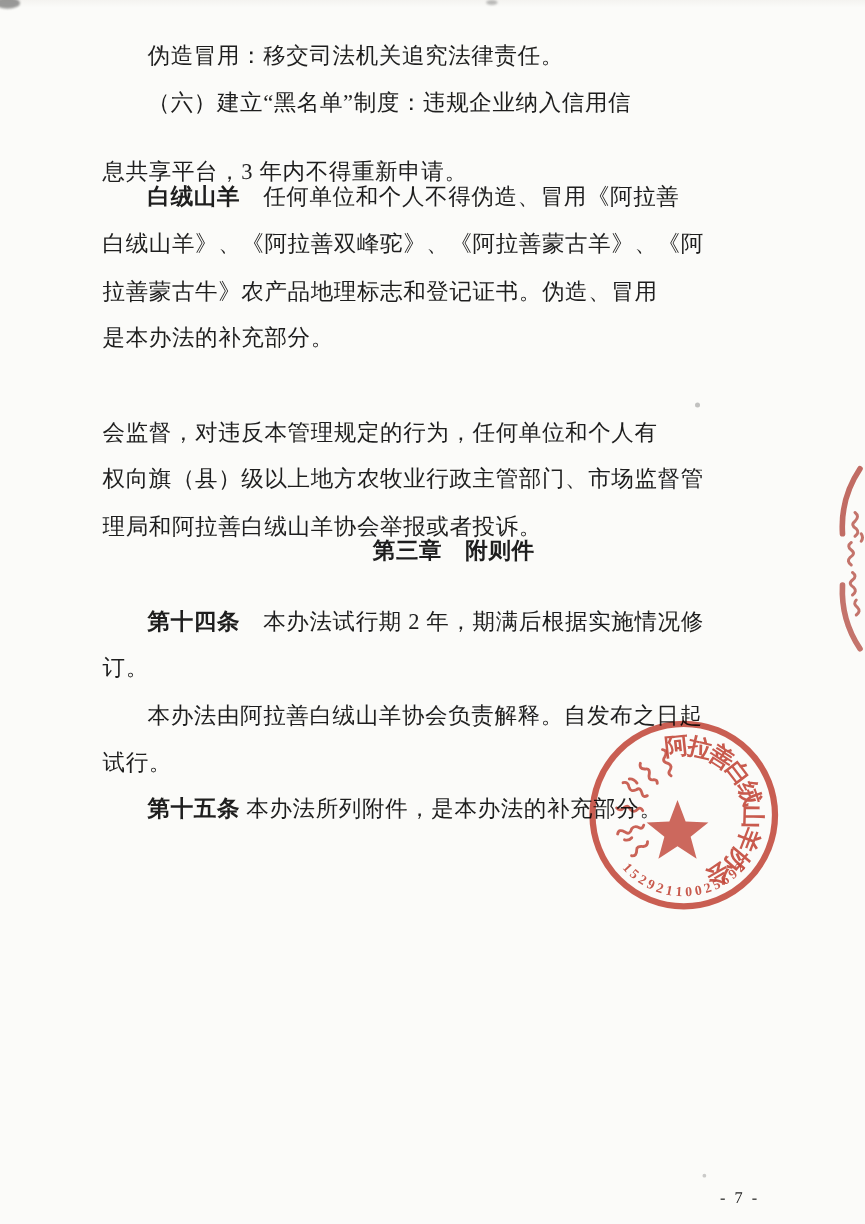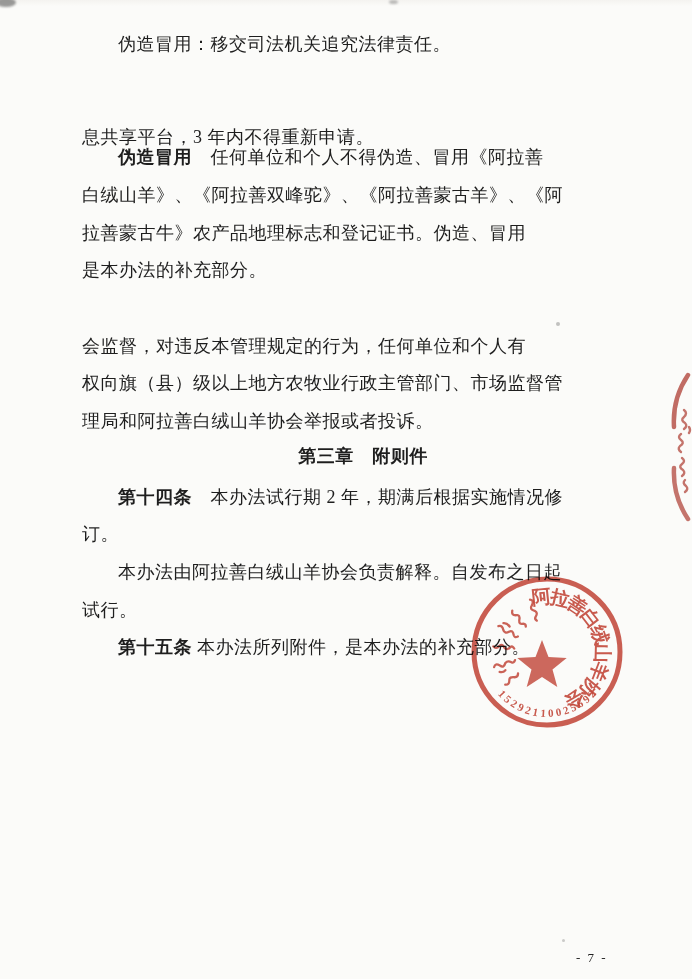--- a/index.html
+++ b/index.html
@@ -41,29 +41,30 @@
 <body>
 
 <div class="page">
 
   <div class="smudge a"></div>
   <div class="smudge b"></div>
   <div class="smudge c"></div>
   <div class="smudge d"></div>
 
   <div class="line indent" style="top:27px"><span class="kw"></span><span>伪造冒用：移交司法机关追究法律责任。</span></div>
+  <div class="line indent" style="top:65px"><span class="kw"></span><span>（六）建立“黑名单”制度：违规企业纳入信用信</span></div>
   <div class="line" style="top:120px"><span class="kw"></span><span>息共享平台，3 年内不得重新申请。</span></div>
-  <div class="line indent" style="top:140px"><span class="kw">伪造冒用</span><span>　任何单位和个人不得伪造、冒用《阿拉善</span></div>
+  <div class="line indent" style="top:140px"><span class="kw">白绒山羊</span><span>　任何单位和个人不得伪造、冒用《阿拉善</span></div>
   <div class="line" style="top:178px"><span class="kw"></span><span>白绒山羊》、《阿拉善双峰驼》、《阿拉善蒙古羊》、《阿</span></div>
   <div class="line" style="top:216px"><span class="kw"></span><span>拉善蒙古牛》农产品地理标志和登记证书。伪造、冒用</span></div>
   <div class="line" style="top:253px"><span class="kw"></span><span>是本办法的补充部分。</span></div>
   <div class="line" style="top:329px"><span class="kw"></span><span>会监督，对违反本管理规定的行为，任何单位和个人有</span></div>
   <div class="line" style="top:366px"><span class="kw"></span><span>权向旗（县）级以上地方农牧业行政主管部门、市场监督管</span></div>
   <div class="line" style="top:404px"><span class="kw"></span><span>理局和阿拉善白绒山羊协会举报或者投诉。</span></div>
-  <div class="line heading" style="top:439px"><span class="kw">第三章　附则件</span><span></span></div>
+  <div class="line heading" style="top:423px"><span class="kw">第三章　附则件</span><span></span></div>
   <div class="line indent" style="top:480px"><span class="kw">第十四条</span><span>　本办法试行期 2 年，期满后根据实施情况修</span></div>
   <div class="line" style="top:517px"><span class="kw"></span><span>订。</span></div>
   <div class="line indent" style="top:555px"><span class="kw"></span><span>本办法由阿拉善白绒山羊协会负责解释。自发布之日起</span></div>
   <div class="line" style="top:593px"><span class="kw"></span><span>试行。</span></div>
   <div class="line indent" style="top:630px"><span class="kw">第十五条</span><span> 本办法所列附件，是本办法的补充部分。</span></div>
 
   <svg class="seal" viewBox="0 0 170 170" aria-hidden="true">
     <g stroke="#c13a2c" fill="#c13a2c">
       <circle cx="85" cy="85" r="73" fill="none" stroke-width="5" opacity="0.88"></circle>
 

